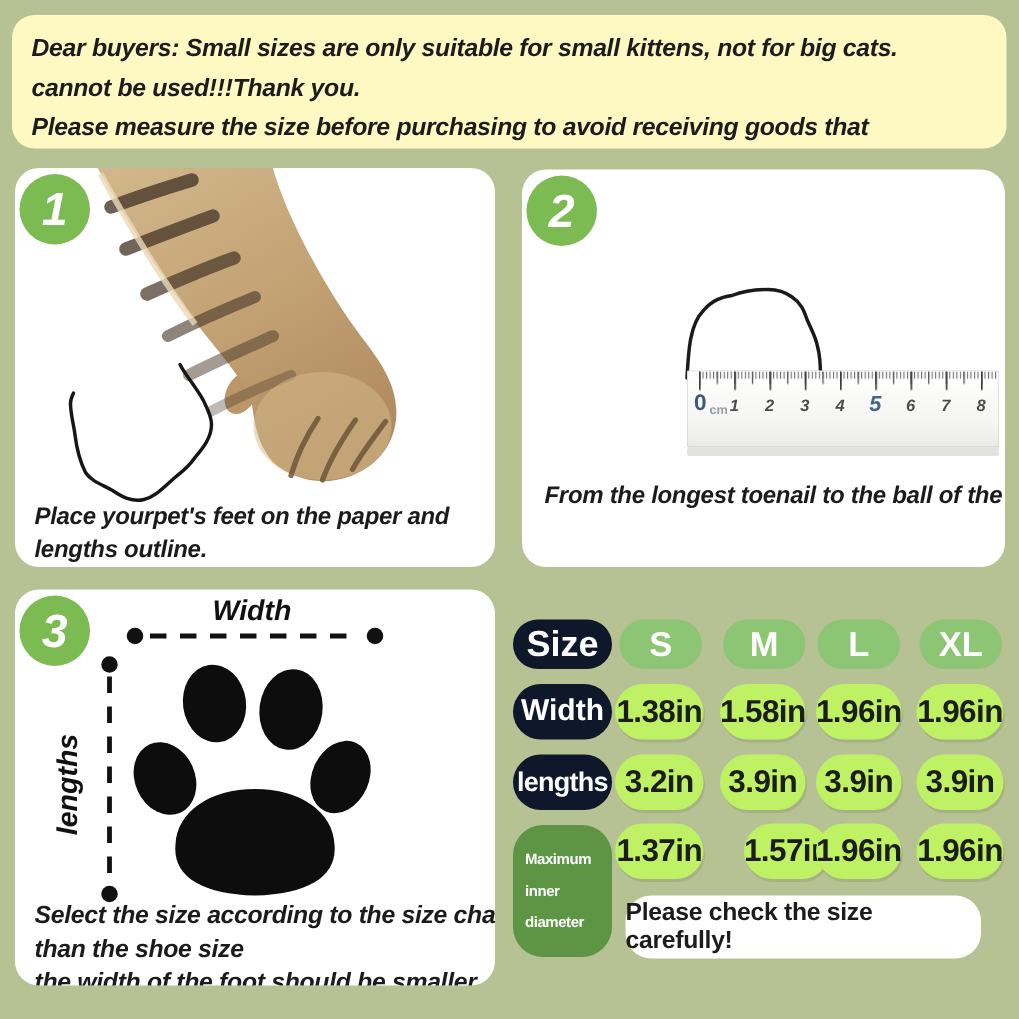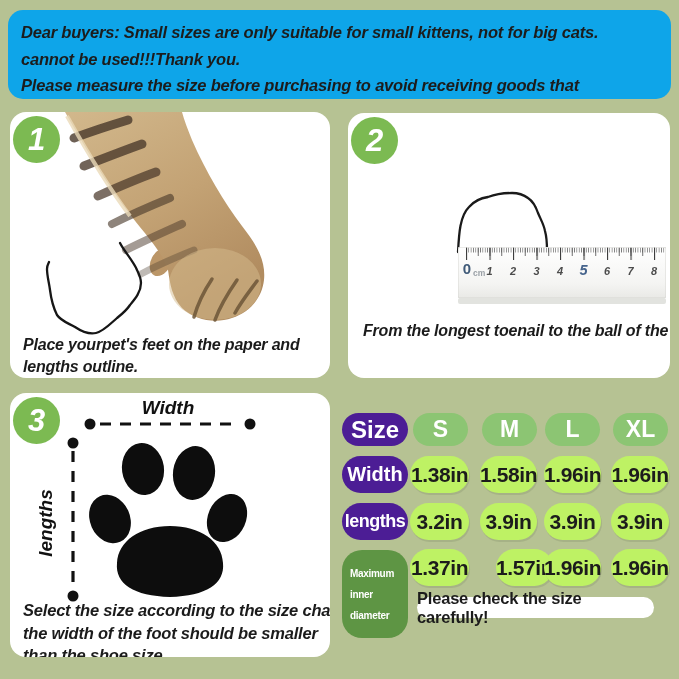--- a/index.html
+++ b/index.html
@@ -1,19 +1,19 @@
 <!DOCTYPE html>
 <html><head>
 <meta charset="utf-8">
 <style>
   html,body{margin:0;padding:0;}
   body{width:679px;height:679px;background:#b6c293;font-family:"Liberation Sans",sans-serif;position:relative;overflow:hidden;}
   .stage{position:absolute;inset:0;}
 
-  .card{position:absolute;background:#0ea5e9;border-radius:15px;}
+  .card{position:absolute;background:#fef9c3;border-radius:15px;}
   .disclaimer-box{left:8px;top:10px;width:663px;height:89px;}
   .disclaimer-text{position:absolute;left:13px;top:9px;width:645px;
     font-style:italic;font-weight:700;font-size:16.5px;line-height:26.5px;color:#1c1c1c;letter-spacing:-0.2px;}
 
   .panel{position:absolute;background:#ffffff;border-radius:16px;overflow:hidden;}
   #panel1{left:10px;top:112px;width:320px;height:266px;}
   #panel2{left:348px;top:113px;width:322px;height:265px;}
   #panel3{left:10px;top:393px;width:320px;height:264px;}
 
   .badge{position:absolute;left:3px;top:4px;width:47px;height:47px;border-radius:50%;
@@ -36,33 +36,33 @@
   .ruler-num.five{font-size:14.5px;top:15px;color:#46648c;}
 
   
   .width-label{position:absolute;left:158px;top:4px;transform:translateX(-50%);
     font-style:italic;font-weight:700;font-size:19px;color:#111;}
   .length-label{position:absolute;left:36px;top:130px;transform:translate(-50%,-50%) rotate(-90deg);
     font-style:italic;font-weight:700;font-size:19px;color:#111;}
 
   
   .pill{position:absolute;display:flex;align-items:center;justify-content:center;font-weight:700;box-sizing:border-box;}
-  .pill.dark{background:#4c1d95;color:#ffffff;}
+  .pill.dark{background:#0f172a;color:#ffffff;}
   .pill.light{background:#8cc573;color:#ffffff;}
   .pill.white{background:#bef264;color:#1c1c1c;box-shadow:1px 2px 0 rgba(120,130,95,.25);}
   .hdr{height:33px;top:413px;border-radius:17px;font-size:23px;}
   .rowW{height:37px;top:456px;border-radius:19px;}
   .rowL{height:37px;top:503px;border-radius:19px;}
   .rowD{height:37px;top:549px;border-radius:19px;}
   .val{font-size:21px;letter-spacing:-0.4px;}
   .lbl{left:342px;width:66px;}
   .diam-block{position:absolute;left:342px;top:550px;width:66px;height:88px;border-radius:20px;
     background:#5e9544;color:#fff;font-weight:700;font-size:10px;line-height:21px;
     display:flex;flex-direction:column;justify-content:center;padding-left:8px;box-sizing:border-box;letter-spacing:-0.3px;}
-  .note-pill{position:absolute;left:417px;top:597px;width:237px;height:21px;border-radius:17px;
+  .note-pill{position:absolute;left:417px;top:597px;width:237px;height:42px;border-radius:17px;
     background:#ffffff;color:#1c1c1c;font-weight:700;font-size:16.5px;
     display:flex;align-items:center;justify-content:center;letter-spacing:-0.2px;}
 </style>
 </head>
 <body>
 
 <div class="stage">
 
   <section class="card disclaimer-box">
     <div class="disclaimer-text">
@@ -181,22 +181,22 @@
         <ellipse cx="100" cy="126" rx="20" ry="25" transform="rotate(-24 100 126)"></ellipse>
         <ellipse cx="217" cy="125" rx="19" ry="25" transform="rotate(24 217 125)"></ellipse>
         <path d="M160,133 C190,133 212,148 213,170 C215,191 196,203 160,204
                  C124,203 105,191 107,170 C108,148 130,133 160,133 Z"></path>
       </g>
     </svg>
     <div class="width-label">Width</div>
     <div class="length-label">lengths</div>
     <div class="caption">
       <div>Select the size according to the size chart,</div>
+      <div>than the shoe size</div>
       <div>the width of the foot should be smaller</div>
-      <div>than the shoe size</div>
     </div>
   </section>
 
   <div>
     <div class="pill dark hdr lbl" style="font-size:24px">Size</div>
     <div class="pill light hdr" style="left:413px;width:55px">S</div>
     <div class="pill light hdr" style="left:482px;width:55px">M</div>
     <div class="pill light hdr" style="left:545px;width:55px">L</div>
     <div class="pill light hdr" style="left:613px;width:55px">XL</div>
 

